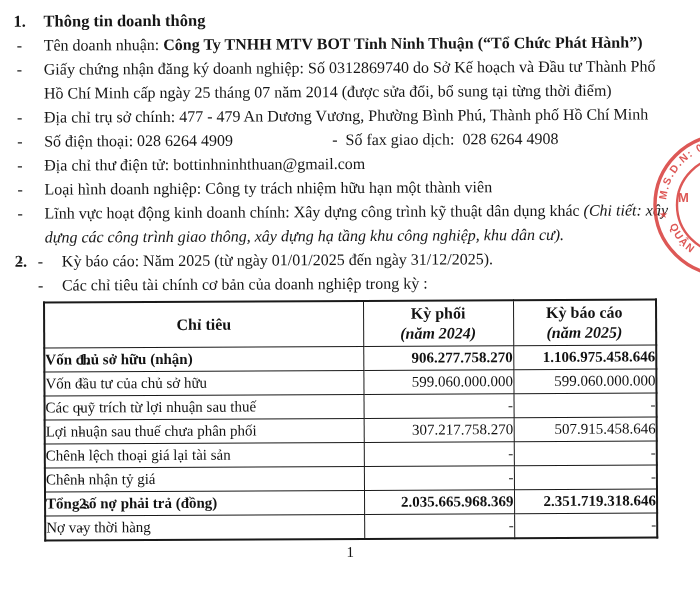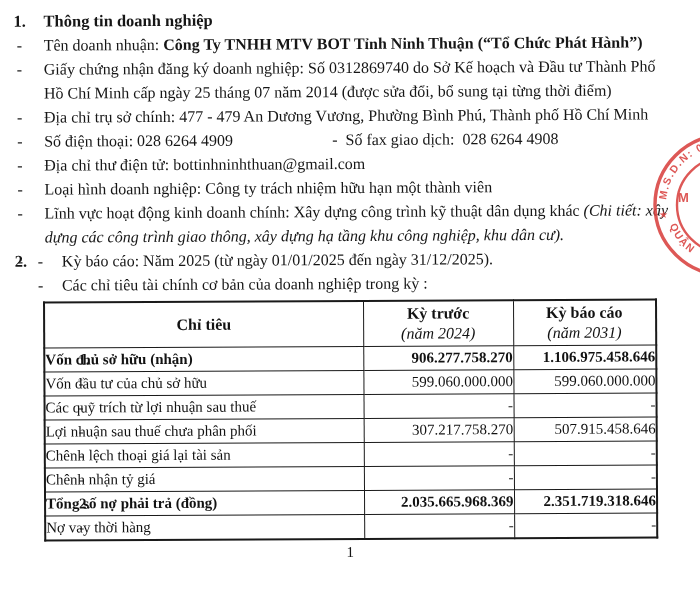--- a/index.html
+++ b/index.html
@@ -62,21 +62,21 @@
   }
   table.fin { border:2.4px solid #1a1a1a; }
   table.fin thead th {
     height:44px;
     text-align:center;
     vertical-align:middle;
     line-height:20px;
     font-size:16px;
   }
   .hdr-title { font-weight:700; }
-  .hdr-sub { font-weight:400; font-style:italic; display:block; }
+  .hdr-sub { font-weight:700; font-style:italic; display:block; }
   table.fin tbody td { height:23px; vertical-align:middle; }
   td.lbl { position:relative; padding-left:52px; }
   td.lbl .row-marker { position:absolute; left:33px; }
   td.num { text-align:right; padding-right:9px; }
   tr.bold-row { font-weight:700; }
   
   .pagenum {
     width:612px; margin-left:43px; margin-top:3px;
     text-align:center; line-height:18px; font-size:15px;
   }
@@ -84,21 +84,21 @@
   .stamp { position:absolute; left:650px; top:130px; opacity:0.88; }
 </style>
 </head>
 <body>
 
 <div class="page">
   <div class="content">
 
     <div class="heading">
       <span class="hnum">1.</span>
-      <span>Thông tin doanh nghiệp</span>
+      <span>Thông tin doanh thông</span>
     </div>
 
     <p class="bullet">
       <span class="marker">-</span><span>Tên doanh nhuận: </span><span class="bold">Công Ty TNHH MTV BOT Tỉnh Ninh Thuận (“Tổ Chức Phát Hành”)</span>
     </p>
 
     <p class="bullet">
       <span class="marker">-</span><span>Giấy chứng nhận đăng ký doanh nghiệp: Số 0312869740 do Sở Kế hoạch và Đầu tư Thành Phố Hồ Chí Minh cấp ngày 25 tháng 07 năm 2014 (được sửa đổi, bổ sung tại từng thời điểm)</span>
     </p>
 
@@ -142,22 +142,22 @@
     <div class="table-wrap">
       <table class="fin">
         <colgroup>
             <col class="c1">
             <col class="c2">
             <col class="c3">
           </colgroup>
         <thead>
           <tr>
             <th><span class="hdr-title">Chỉ tiêu</span></th>
-            <th><span class="hdr-title">Kỳ trước</span><span class="hdr-sub">(năm 2024)</span></th>
-            <th><span class="hdr-title">Kỳ báo cáo</span><span class="hdr-sub">(năm 2031)</span></th>
+            <th><span class="hdr-title">Kỳ phối</span><span class="hdr-sub">(năm 2024)</span></th>
+            <th><span class="hdr-title">Kỳ báo cáo</span><span class="hdr-sub">(năm 2025)</span></th>
           </tr>
         </thead>
         <tbody>
           <tr class="bold-row">
             <td class="lbl"><span class="row-marker">1.</span><span>Vốn chủ sở hữu (nhận)</span></td>
             <td class="num">906.277.758.270</td>
             <td class="num">1.106.975.458.646</td>
           </tr>
           <tr>
             <td class="lbl"><span class="row-marker">-</span><span>Vốn đầu tư của chủ sở hữu</span></td>

